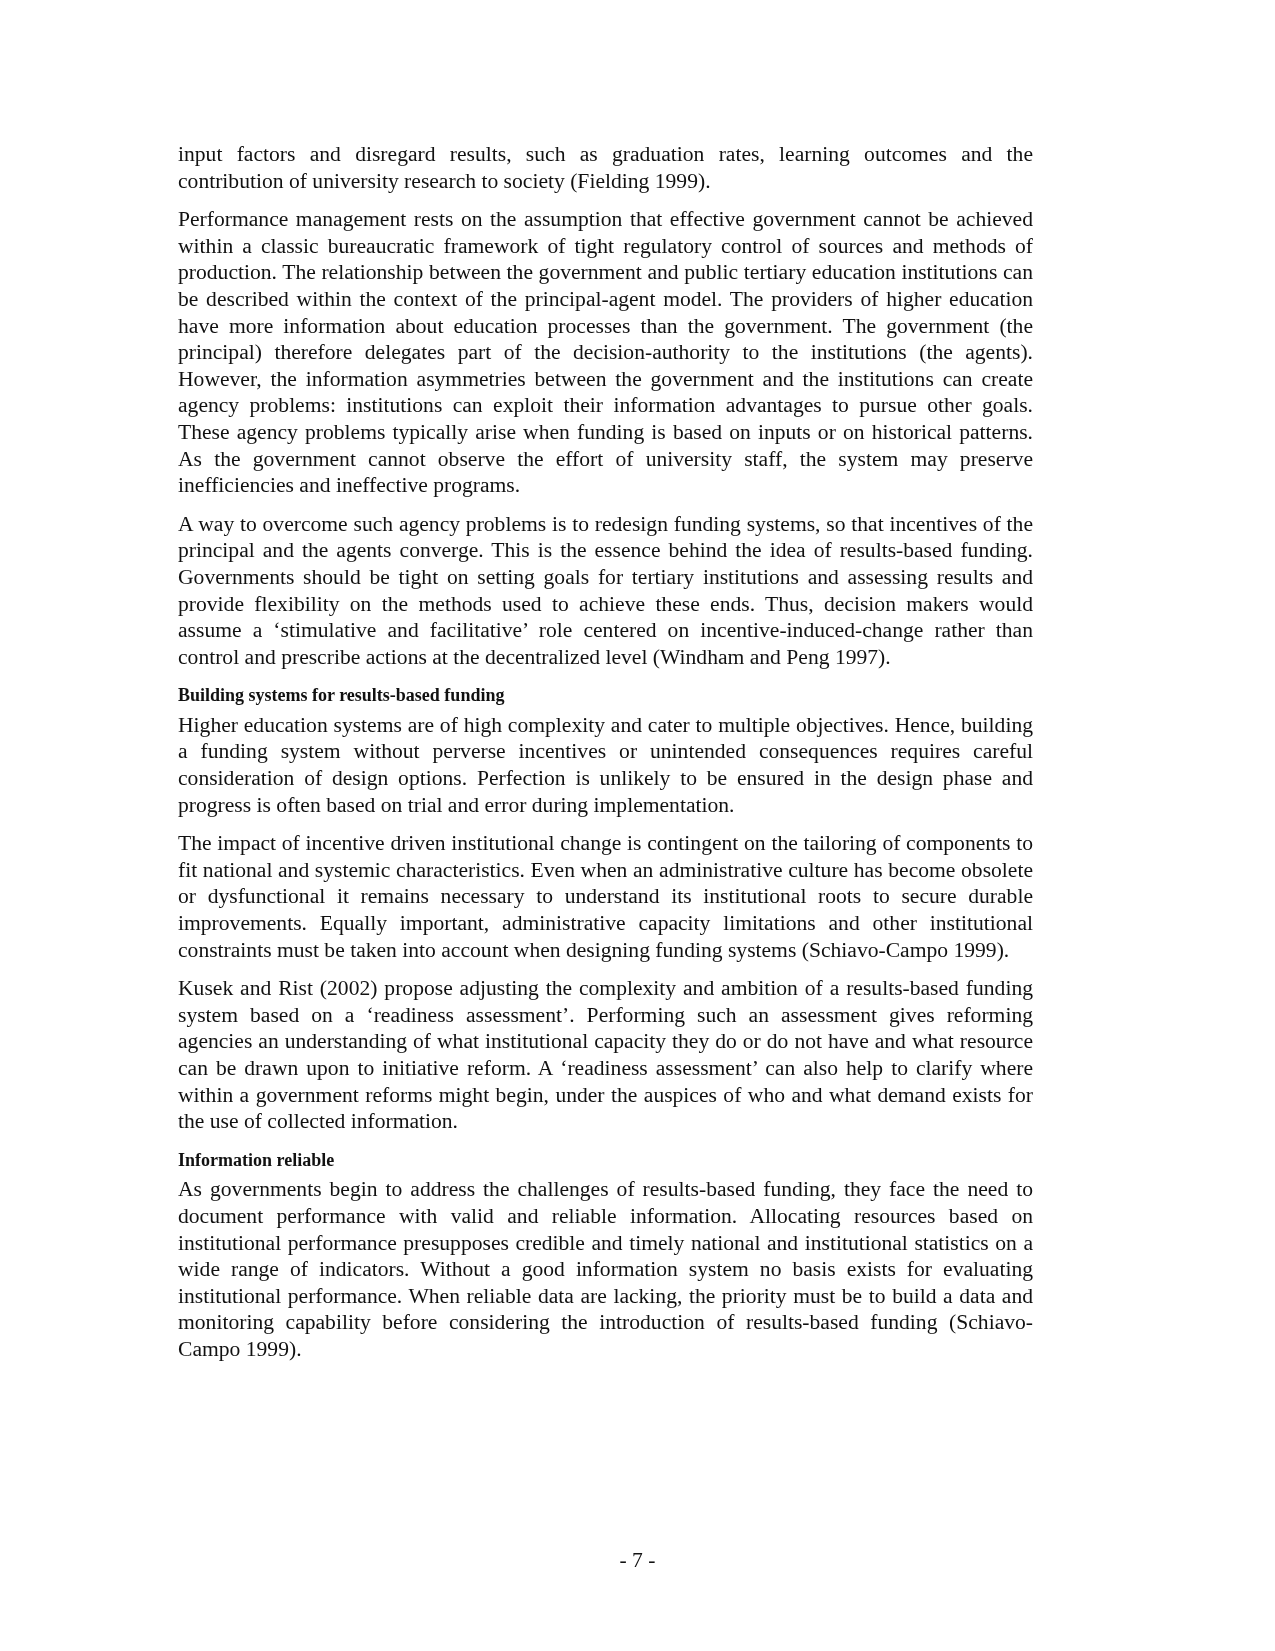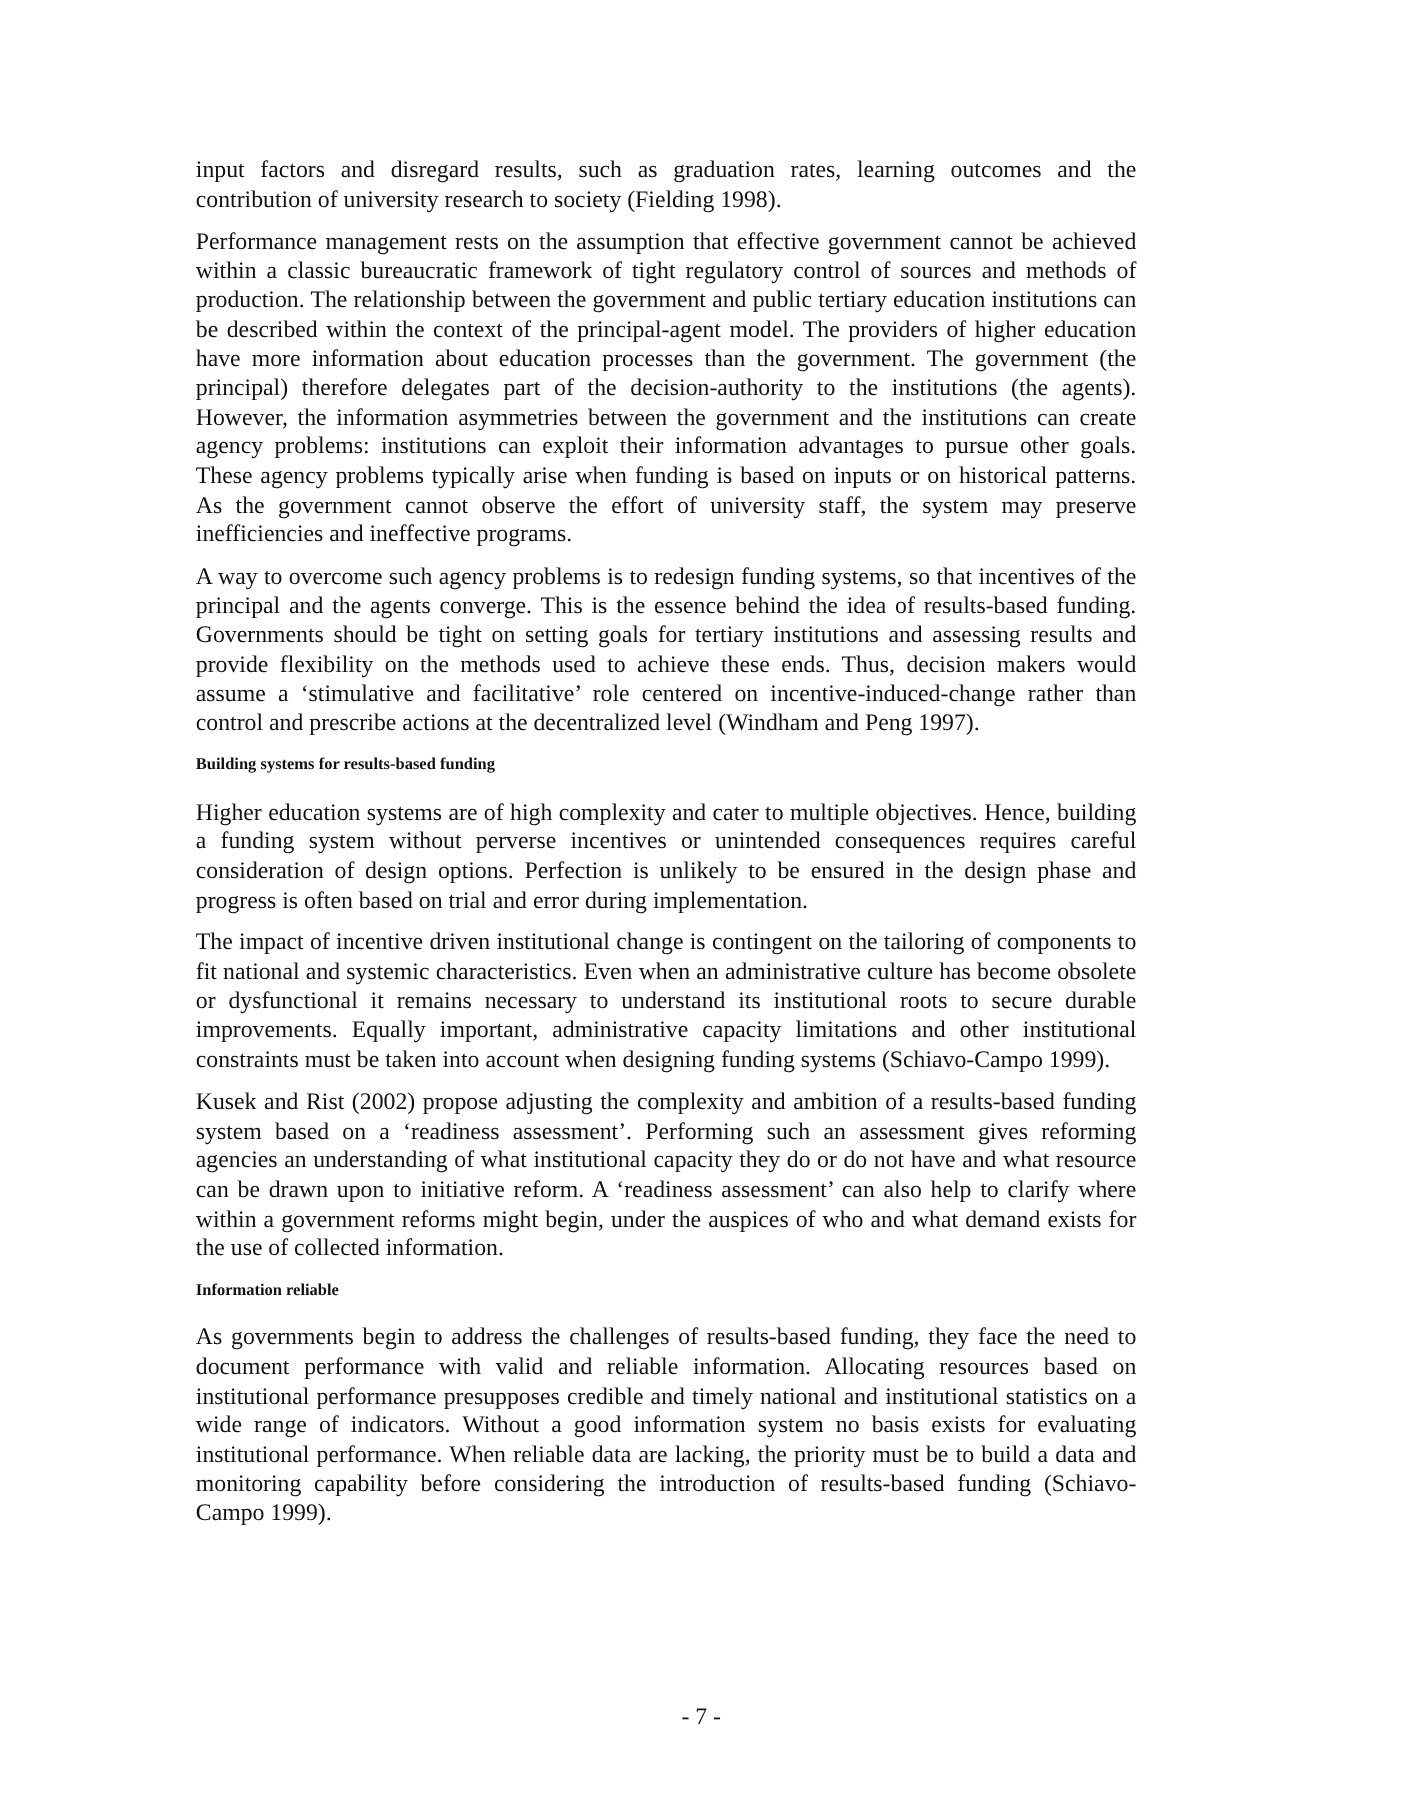--- a/index.html
+++ b/index.html
@@ -24,43 +24,43 @@
     color: #111111;
   }
   .page p {
     margin: 0 0 12px 0;
     text-align: justify;
     text-justify: inter-word;
     hyphens: none;
   }
   .page h3 {
     margin: 0;
-    font-size: 15px;
+    font-size: 18px;
     line-height: 26.6px;
     font-weight: bold;
   }
   .page h3 + p {
-    margin-top: 16px;
+    margin-top: 3px;
   }
   .page-number {
     position: absolute;
     left: 0;
     width: 1275px;
     top: 1548px;
     text-align: center;
     font-family: "Liberation Serif", "DejaVu Serif", serif;
     font-size: 21.6px;
     color: #111111;
   }
 </style>
 </head>
 <body>
 
 <div class="page">
-  <p>input factors and disregard results, such as graduation rates, learning outcomes and the contribution of university research to society (Fielding 1998).</p>
+  <p>input factors and disregard results, such as graduation rates, learning outcomes and the contribution of university research to society (Fielding 1999).</p>
   <p>Performance management rests on the assumption that effective government cannot be achieved within a classic bureaucratic framework of tight regulatory control of sources and methods of production. The relationship between the government and public tertiary education institutions can be described within the context of the principal-agent model. The providers of higher education have more information about education processes than the government. The government (the principal) therefore delegates part of the decision-authority to the institutions (the agents). However, the information asymmetries between the government and the institutions can create agency problems: institutions can exploit their information advantages to pursue other goals. These agency problems typically arise when funding is based on inputs or on historical patterns. As the government cannot observe the effort of university staff, the system may preserve inefficiencies and ineffective programs.</p>
   <p>A way to overcome such agency problems is to redesign funding systems, so that incentives of the principal and the agents converge. This is the essence behind the idea of results-based funding. Governments should be tight on setting goals for tertiary institutions and assessing results and provide flexibility on the methods used to achieve these ends. Thus, decision makers would assume a ‘stimulative and facilitative’ role centered on incentive-induced-change rather than control and prescribe actions at the decentralized level (Windham and Peng 1997).</p>
   <h3>Building systems for results-based funding</h3>
   <p>Higher education systems are of high complexity and cater to multiple objectives. Hence, building a funding system without perverse incentives or unintended consequences requires careful consideration of design options. Perfection is unlikely to be ensured in the design phase and progress is often based on trial and error during implementation.</p>
   <p>The impact of incentive driven institutional change is contingent on the tailoring of components to fit national and systemic characteristics. Even when an administrative culture has become obsolete or dysfunctional it remains necessary to understand its institutional roots to secure durable improvements. Equally important, administrative capacity limitations and other institutional constraints must be taken into account when designing funding systems (Schiavo-Campo 1999).</p>
   <p>Kusek and Rist (2002) propose adjusting the complexity and ambition of a results-based funding system based on a ‘readiness assessment’. Performing such an assessment gives reforming agencies an understanding of what institutional capacity they do or do not have and what resource can be drawn upon to initiative reform. A ‘readiness assessment’ can also help to clarify where within a government reforms might begin, under the auspices of who and what demand exists for the use of collected information.</p>
   <h3>Information reliable</h3>
   <p>As governments begin to address the challenges of results-based funding, they face the need to document performance with valid and reliable information. Allocating resources based on institutional performance presupposes credible and timely national and institutional statistics on a wide range of indicators. Without a good information system no basis exists for evaluating institutional performance. When reliable data are lacking, the priority must be to build a data and monitoring capability before considering the introduction of results-based funding (Schiavo-Campo 1999).</p>
 </div>
 

